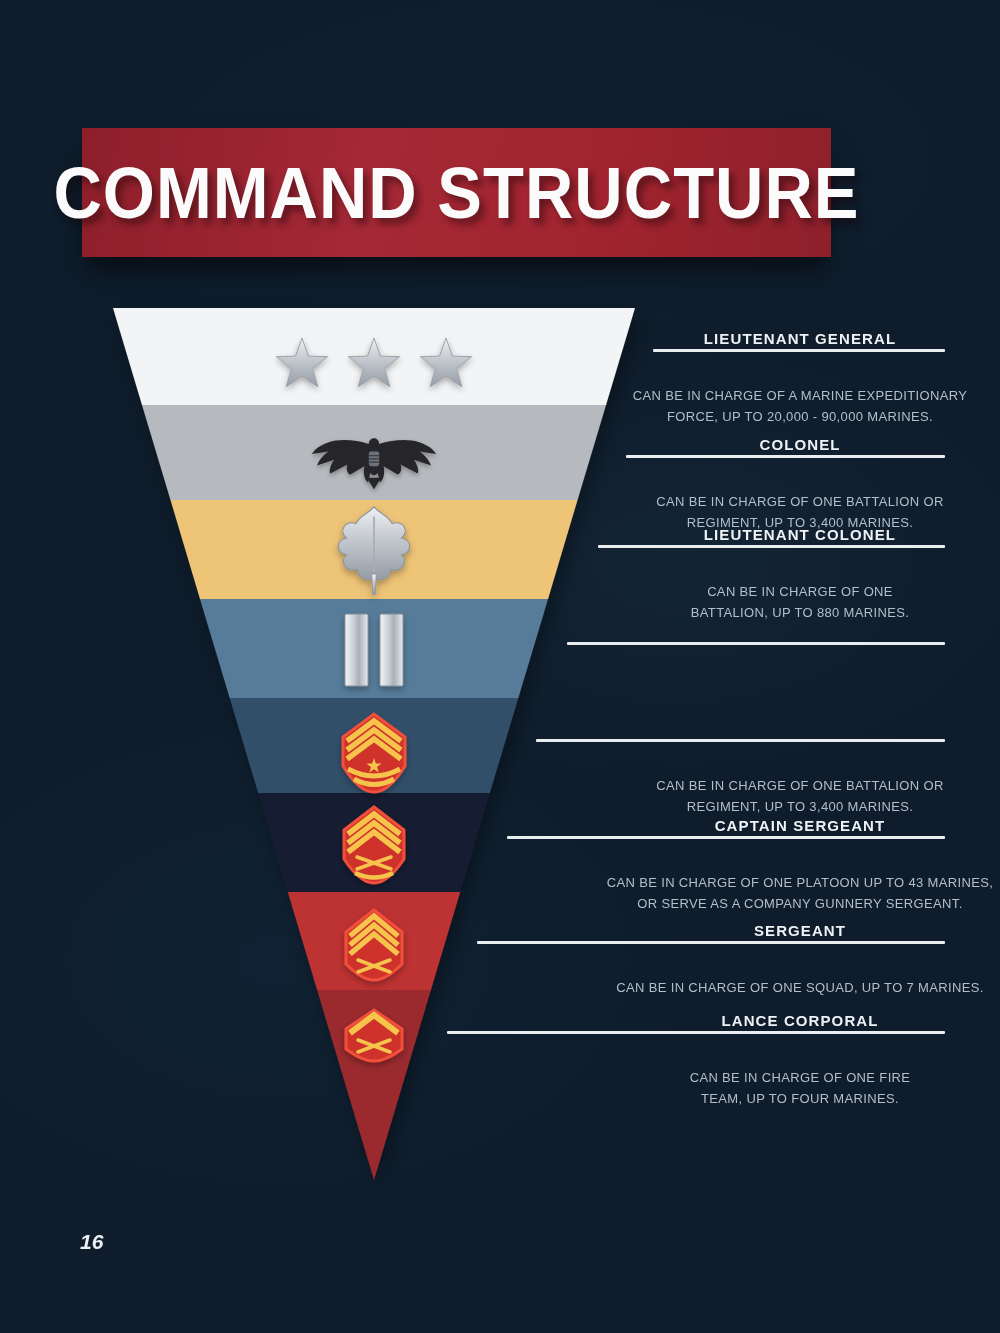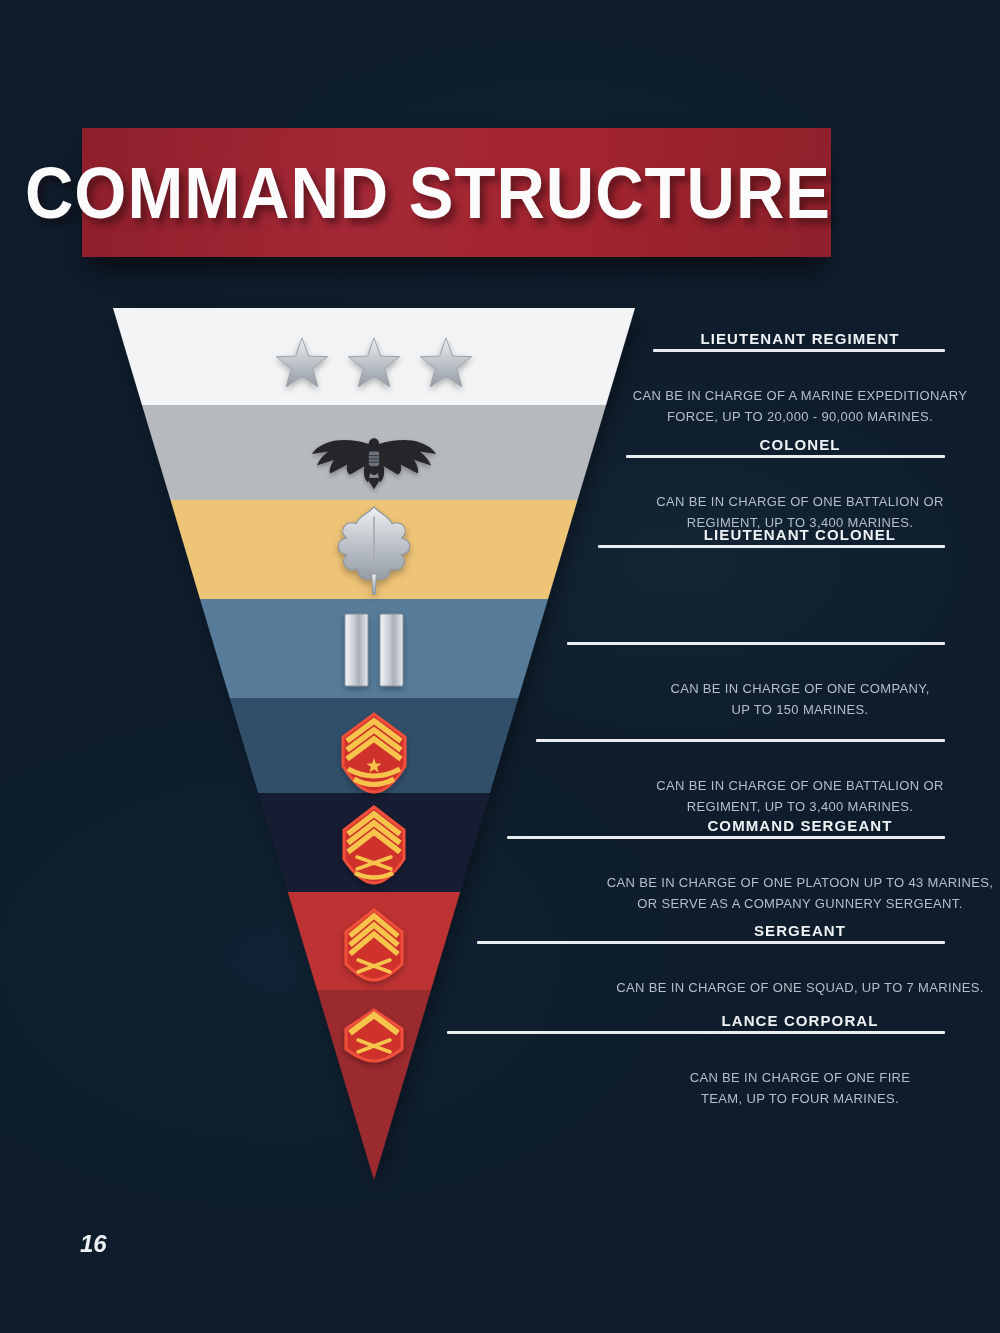--- a/index.html
+++ b/index.html
@@ -12,21 +12,21 @@
     background:
       radial-gradient(ellipse 520px 320px at 68% 42%, rgba(45,80,105,0.16), transparent 70%),
       radial-gradient(ellipse 650px 420px at 28% 72%, rgba(18,44,64,0.35), transparent 72%),
       radial-gradient(ellipse 700px 300px at 55% 12%, rgba(30,58,80,0.12), transparent 70%),
       #0e1c2b;
   }
   .banner {
     position: absolute; left: 82px; top: 128px; width: 749px; height: 129px;
     background: linear-gradient(100deg, #8d1f2a 0%, #a52836 38%, #a1242f 68%, #8e202b 100%);
     box-shadow: 0 18px 24px -6px rgba(0,0,0,0.55);
-    display: flex; align-items: center; justify-content: flex-end;
+    display: flex; align-items: center; justify-content: center;
   }
   .banner h1 {
     color: #fbfbfb;
     font-size: 67px;
     font-weight: bold;
     letter-spacing: 1px;
     white-space: nowrap;
     transform: scaleY(1.08);
     text-shadow: 5px 6px 7px rgba(25,5,8,0.45);
   }
@@ -56,21 +56,21 @@
     color: #b3bfc9;
     font-size: 13px;
     letter-spacing: 0.35px;
     line-height: 21px;
     white-space: pre-line;
     margin-top: 24px;
   }
   .page-number {
     position: absolute; left: 80px; top: 1230px;
     color: #edf1f4;
-    font-size: 24px;
+    font-size: 21px;
     font-weight: bold;
     font-style: italic;
   }
 </style>
 </head>
 <body>
 
 <div class="banner">
   <h1>COMMAND STRUCTURE</h1>
 </div>
@@ -168,47 +168,47 @@
 
   <g transform="translate(261,729)" filter="url(#insShadow)">
     <path d="M -28,-8 L 0,-27 L 28,-8 L 28,12 Q 12,24 0,24 Q -12,24 -28,12 Z" fill="#ce302c" stroke="#f0503a" stroke-width="3"></path>
     <polyline points="-24,-4 0,-22 24,-4" stroke="#f6c44b" stroke-width="6" fill="none"></polyline>
     <line x1="-16" y1="3" x2="16" y2="15" stroke="#f6c44b" stroke-width="3.5" stroke-linecap="round"></line>
     <line x1="-16" y1="15" x2="16" y2="3" stroke="#f6c44b" stroke-width="3.5" stroke-linecap="round"></line>
   </g>
 </svg>
 
 <div class="rank" style="top:330px">
-  <div class="rank-title">LIEUTENANT REGIMENT</div>
+  <div class="rank-title">LIEUTENANT GENERAL</div>
   <div class="rank-rule" style="left:213px"></div>
   <div class="rank-desc">CAN BE IN CHARGE OF A MARINE EXPEDITIONARY
 FORCE, UP TO 20,000 - 90,000 MARINES.</div>
 </div>
 <div class="rank" style="top:436px">
   <div class="rank-title">COLONEL</div>
   <div class="rank-rule" style="left:186px"></div>
   <div class="rank-desc">CAN BE IN CHARGE OF ONE BATTALION OR
 REGIMENT, UP TO 3,400 MARINES.</div>
 </div>
 <div class="rank" style="top:526px">
   <div class="rank-title">LIEUTENANT COLONEL</div>
   <div class="rank-rule" style="left:158px"></div>
+  <div class="rank-desc">CAN BE IN CHARGE OF ONE
+BATTALION, UP TO 880 MARINES.</div>
 </div>
 <div class="rank" style="top:623px">
   <div class="rank-rule" style="left:127px"></div>
-  <div class="rank-desc">CAN BE IN CHARGE OF ONE COMPANY,
-UP TO 150 MARINES.</div>
 </div>
 <div class="rank" style="top:720px">
   <div class="rank-rule" style="left:96px"></div>
   <div class="rank-desc">CAN BE IN CHARGE OF ONE BATTALION OR
 REGIMENT, UP TO 3,400 MARINES.</div>
 </div>
 <div class="rank" style="top:817px">
-  <div class="rank-title">COMMAND SERGEANT</div>
+  <div class="rank-title">CAPTAIN SERGEANT</div>
   <div class="rank-rule" style="left:67px"></div>
   <div class="rank-desc">CAN BE IN CHARGE OF ONE PLATOON UP TO 43 MARINES,
 OR SERVE AS A COMPANY GUNNERY SERGEANT.</div>
 </div>
 <div class="rank" style="top:922px">
   <div class="rank-title">SERGEANT</div>
   <div class="rank-rule" style="left:37px"></div>
   <div class="rank-desc">CAN BE IN CHARGE OF ONE SQUAD, UP TO 7 MARINES.</div>
 </div>
 <div class="rank" style="top:1012px">

